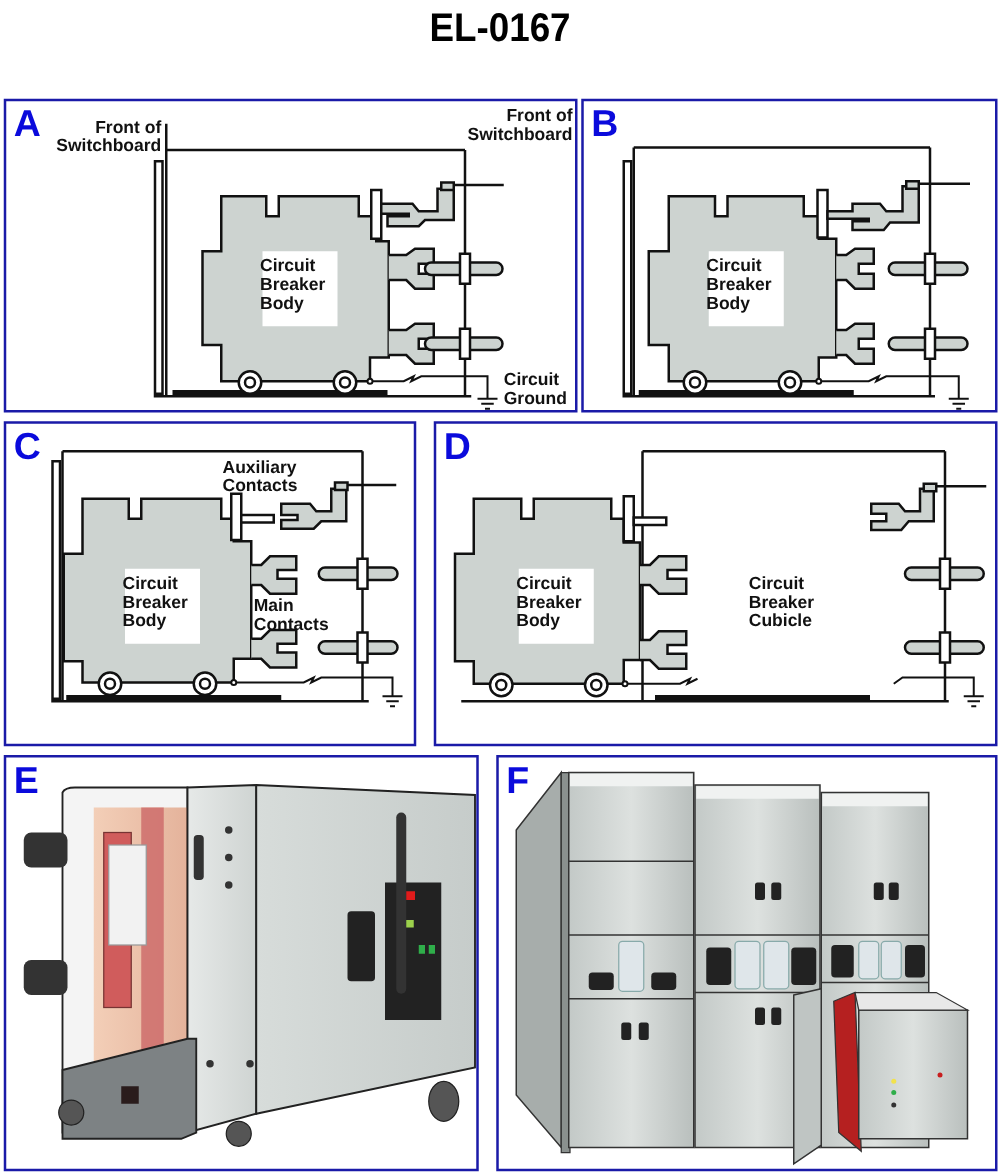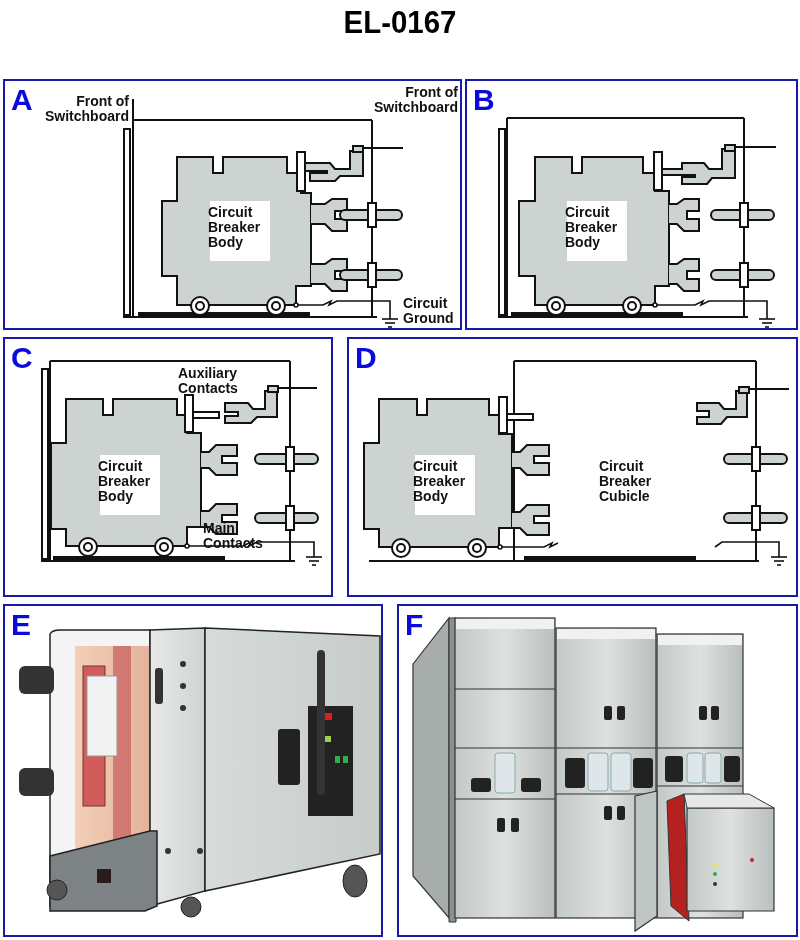--- a/index.html
+++ b/index.html
@@ -151,21 +151,21 @@
     <g stroke="#111" stroke-width="1.6" fill="none">
       <circle cx="182" cy="207" r="2" fill="#fff"></circle>
       <path d="M184 207 H238 L246 203 L244 207 L252 203 H309 V218"></path>
       <line x1="301" y1="218" x2="317" y2="218"></line>
       <line x1="304" y1="222" x2="314" y2="222"></line>
       <line x1="307" y1="226" x2="311" y2="226"></line>
     </g>
   </svg>
   <div class="panel-letter">C</div>
   <div class="lbl" style="left:173px;top:27px;width:70px;">Auxiliary Contacts</div>
-  <div class="lbl" style="left:198px;top:138px;width:70px;margin-top:44px;">Main Contacts</div>
+  <div class="lbl" style="left:198px;top:138px;width:70px;">Main Contacts</div>
   <div class="lbl" style="left:93px;top:120px;width:64px;">Circuit Breaker Body</div>
 </div>
 
 <div class="panel" style="left:347px;top:337px;width:451px;height:260px;">
   <svg width="451" height="260">
     <g stroke="#111" stroke-width="2" fill="none">
       <line x1="165" y1="22" x2="165" y2="222"></line>
       <line x1="165" y1="22" x2="407" y2="22"></line>
       <line x1="407" y1="22" x2="407" y2="222"></line>
       <line x1="20" y1="222" x2="410" y2="222"></line>

